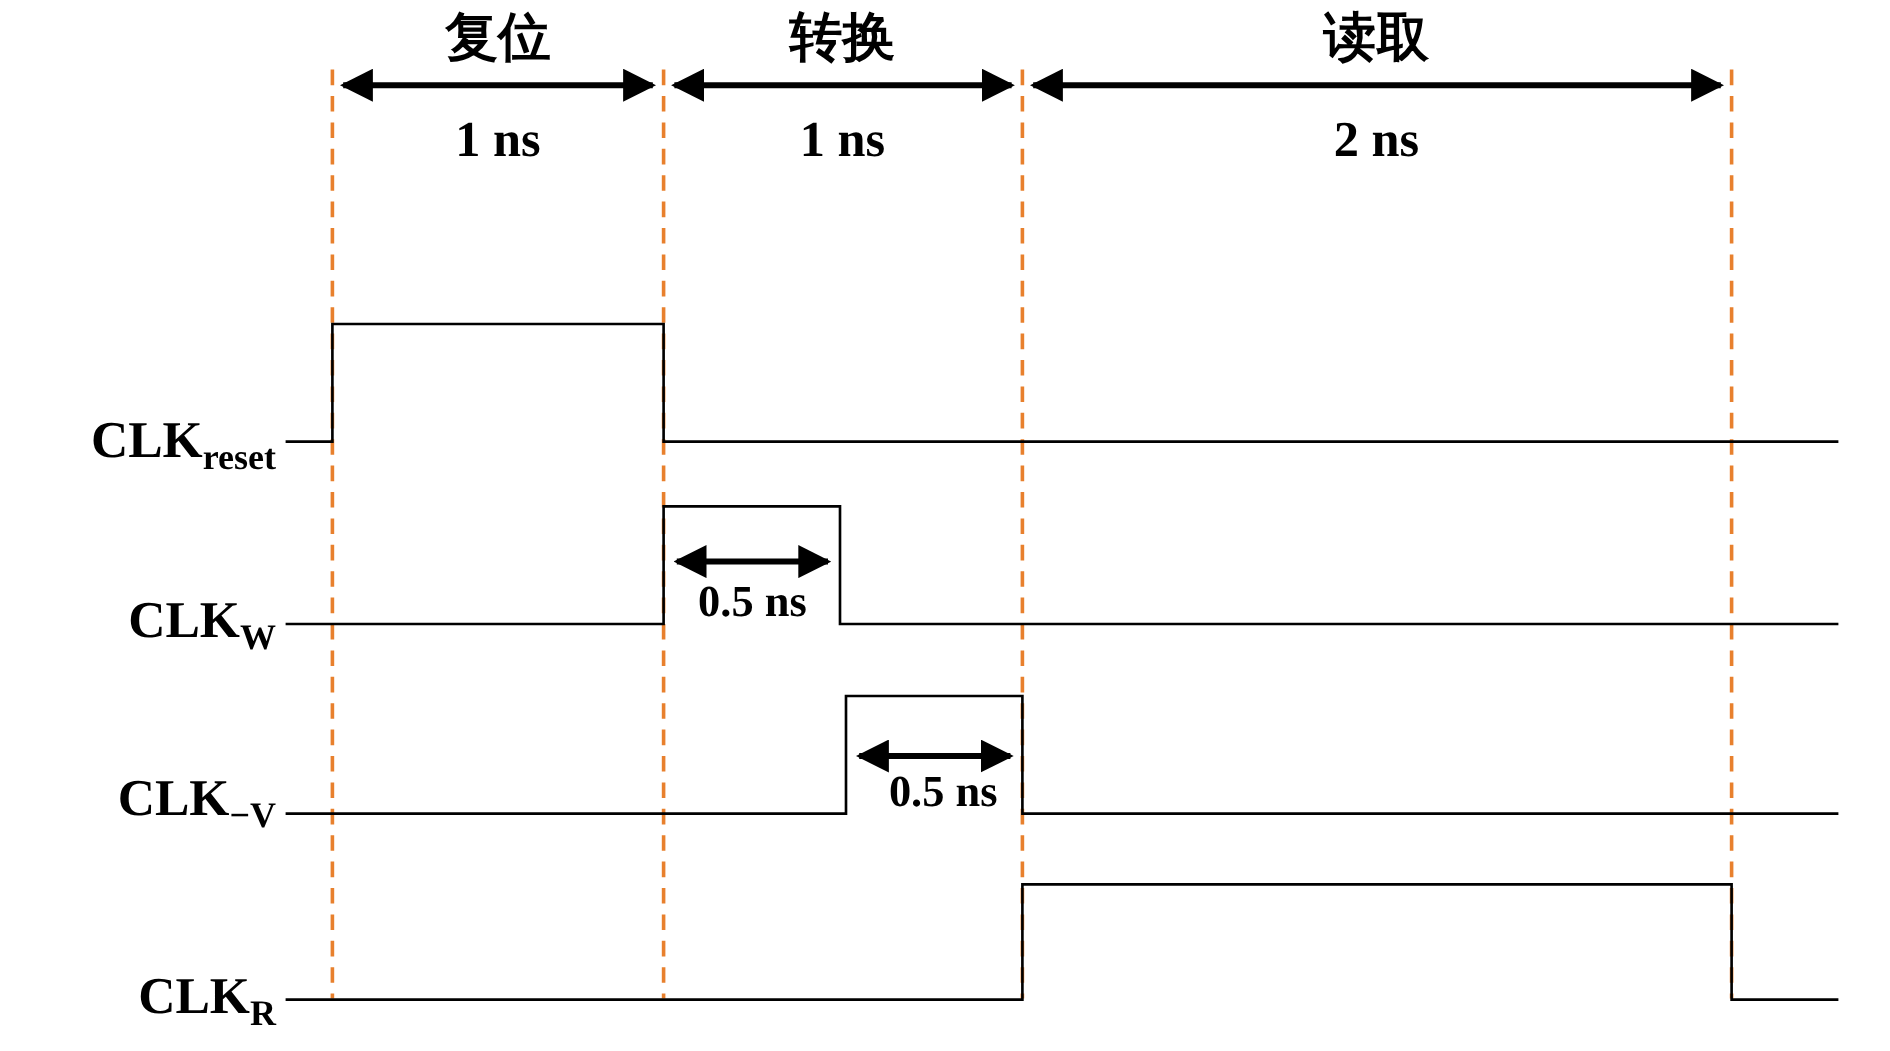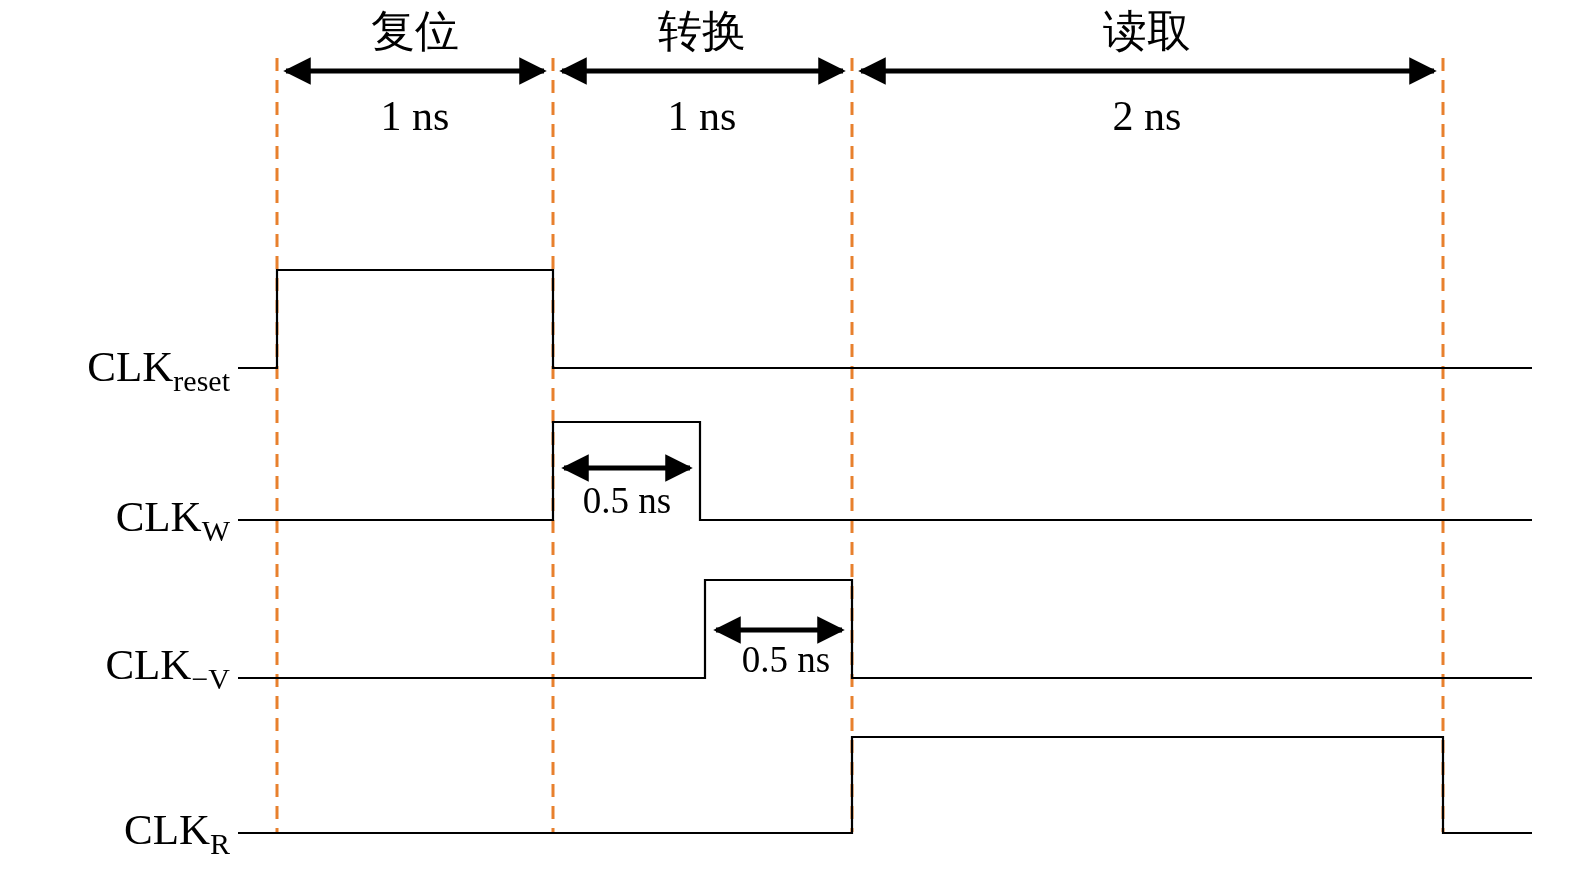--- a/index.html
+++ b/index.html
@@ -4,21 +4,21 @@
 <style>
   html, body {
     margin: 0;
     padding: 0;
     background: #ffffff;
     width: 1575px;
     height: 876px;
     overflow: hidden;
     font-family: "Liberation Serif", "DejaVu Serif", serif;
   }
-  .diagram-wrap { width: 1575px; height: 876px; }
+  .diagram-wrap { width: 1575px; height: 876px; font-weight: bold; }
   svg { display: block; }
 
   .phase-label {
     font-family: "Liberation Serif", "DejaVu Serif", serif;
     font-size: 44px;
     text-anchor: middle;
     fill: #000000;
   }
   .duration-label {
     font-family: "Liberation Serif", "DejaVu Serif", serif;

